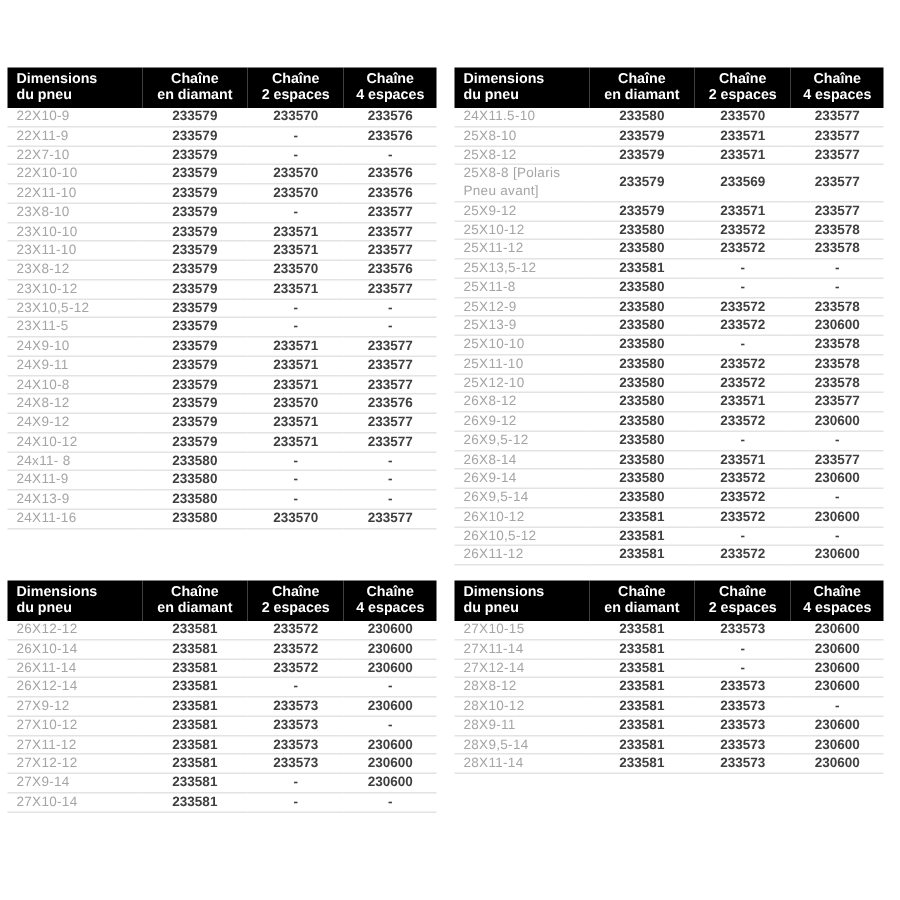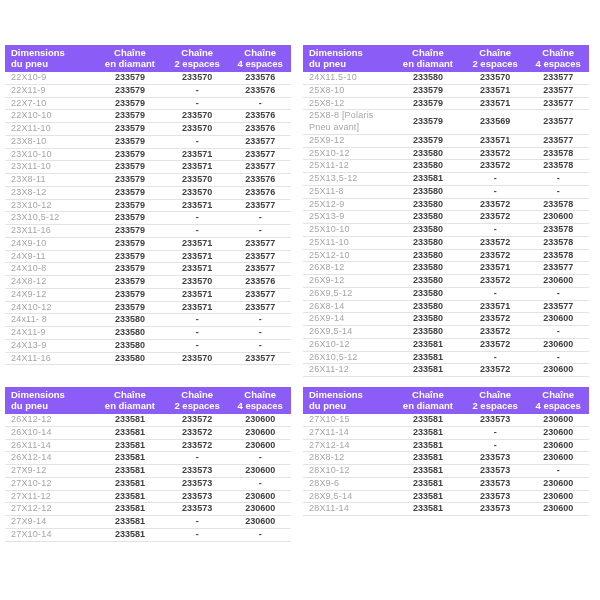--- a/index.html
+++ b/index.html
@@ -18,21 +18,21 @@
     column-gap: 12px;
     row-gap: 10px;
     align-items: start;
   }
   table.chain-table {
     border-collapse: collapse;
     width: 286px;
     table-layout: fixed;
   }
   thead th {
-    background: #8b5cf6;
+    background: #000000;
     color: #ffffff;
     font-size: 9.5px;
     line-height: 11px;
     font-weight: bold;
     padding: 2px 0 3px 0;
     vertical-align: top;
     text-align: center;
   }
   thead th span { display: block; }
   th.c1 { width: 30%; text-align: left; padding-left: 6px; }
@@ -129,45 +129,39 @@
           <td class="val">233571</td>
           <td class="val">233577</td>
         </tr>
         <tr>
           <td class="dim">23X11-10</td>
           <td class="val">233579</td>
           <td class="val">233571</td>
           <td class="val">233577</td>
         </tr>
         <tr>
-          <td class="dim">23X8-11</td>
+          <td class="dim">23X8-12</td>
           <td class="val">233579</td>
           <td class="val">233570</td>
           <td class="val">233576</td>
         </tr>
         <tr>
-          <td class="dim">23X8-12</td>
-          <td class="val">233579</td>
-          <td class="val">233570</td>
-          <td class="val">233576</td>
-        </tr>
-        <tr>
           <td class="dim">23X10-12</td>
           <td class="val">233579</td>
           <td class="val">233571</td>
           <td class="val">233577</td>
         </tr>
         <tr>
           <td class="dim">23X10,5-12</td>
           <td class="val">233579</td>
           <td class="val">-</td>
           <td class="val">-</td>
         </tr>
         <tr>
-          <td class="dim">23X11-16</td>
+          <td class="dim">23X11-5</td>
           <td class="val">233579</td>
           <td class="val">-</td>
           <td class="val">-</td>
         </tr>
         <tr>
           <td class="dim">24X9-10</td>
           <td class="val">233579</td>
           <td class="val">233571</td>
           <td class="val">233577</td>
         </tr>
@@ -522,21 +516,21 @@
           <td class="val">233573</td>
           <td class="val">230600</td>
         </tr>
         <tr>
           <td class="dim">28X10-12</td>
           <td class="val">233581</td>
           <td class="val">233573</td>
           <td class="val">-</td>
         </tr>
         <tr>
-          <td class="dim">28X9-6</td>
+          <td class="dim">28X9-11</td>
           <td class="val">233581</td>
           <td class="val">233573</td>
           <td class="val">230600</td>
         </tr>
         <tr>
           <td class="dim">28X9,5-14</td>
           <td class="val">233581</td>
           <td class="val">233573</td>
           <td class="val">230600</td>
         </tr>

